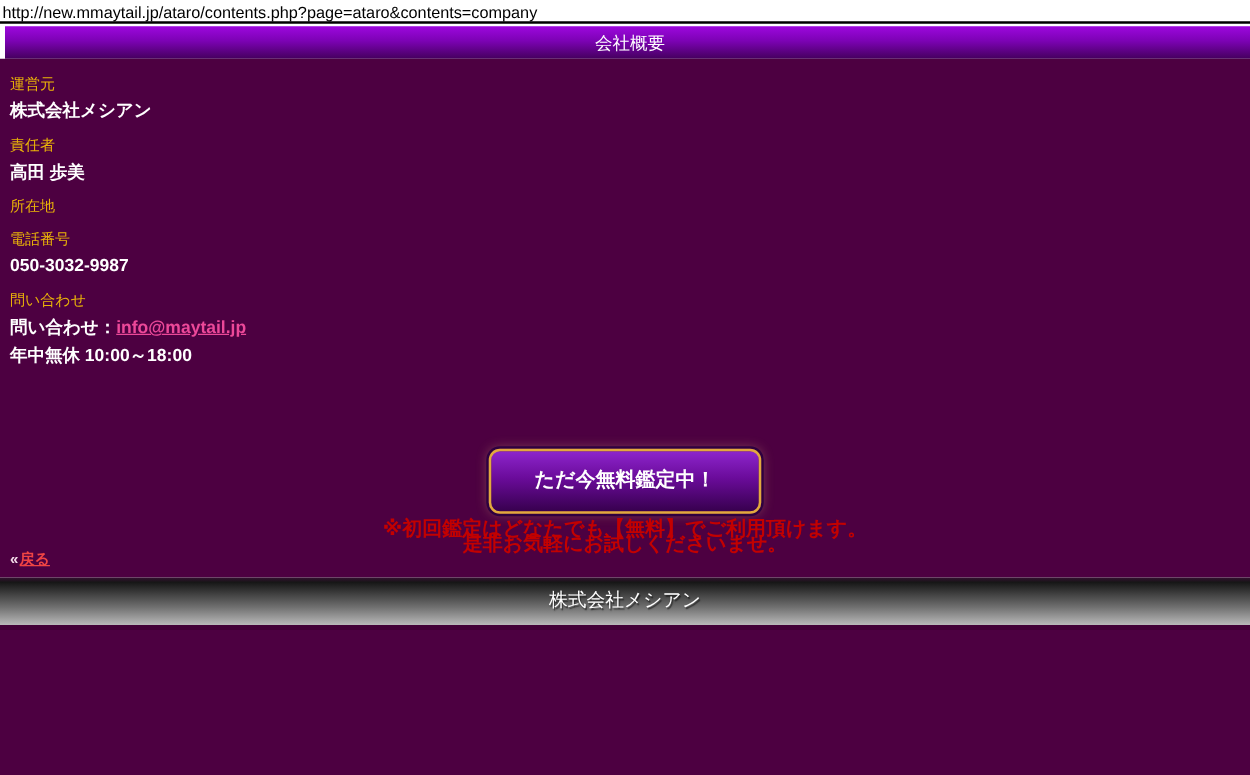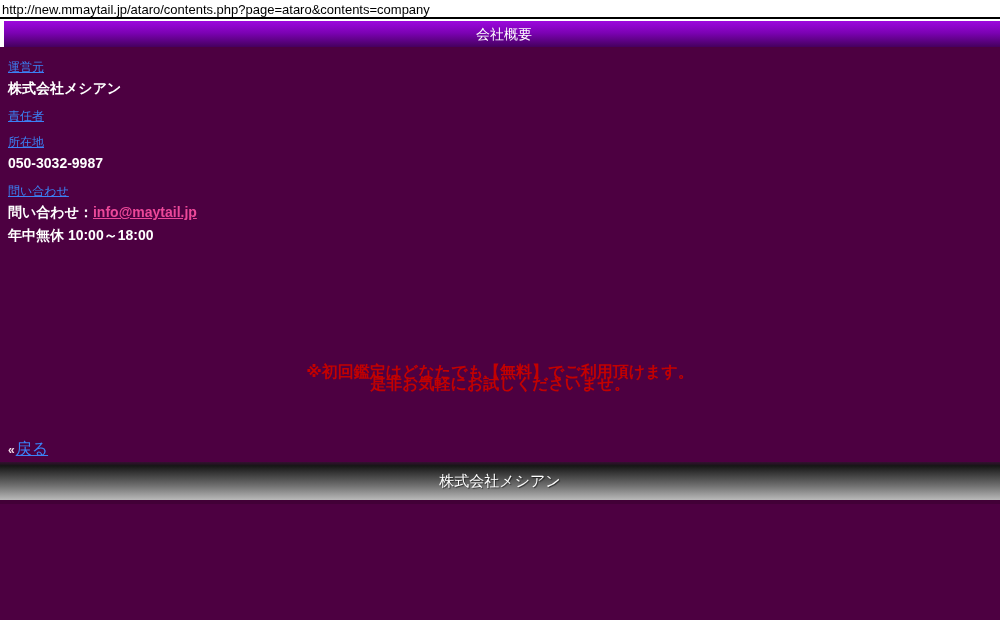--- a/index.html
+++ b/index.html
@@ -25,21 +25,21 @@
     background: linear-gradient(180deg, #9d08de 0%, #7c02b4 45%, #45005e 100%);
     color: #ffffff; font-size: 14px; text-align: center; line-height: 26px;
   }
 
   
   .content {
     position: absolute; top: 47px; left: 0; width: 1000px; height: 415px;
     background: #4d0041; box-sizing: border-box; padding: 13px 8px 0 8px;
   }
   .sec-label {
-    color: #3b82f6; font-size: 12px; line-height: 14px; margin-top: 12px; text-decoration: underline;
+    color: #eab308; font-size: 12px; line-height: 14px; margin-top: 12px;
   }
   .sec-label.first { margin-top: 0; }
   .sec-value {
     color: #ffffff; font-size: 14px; font-weight: bold;
     line-height: 17px; margin-top: 6px;
   }
   .sec-value .line { line-height: 16px; }
   a.mail-link, a.back-a {
     color: #ec4899; text-decoration: underline; font-weight: bold; font-size: 14px;
   }
@@ -56,21 +56,21 @@
     font-family: "Liberation Sans", "DejaVu Sans", sans-serif;
   }
   .cta-note {
     margin-top: 7px; color: #c30000; font-size: 16px; line-height: 12px;
     font-weight: bold; text-align: center;
   }
 
   
   .back { position: absolute; top: 392px; left: 8px; font-size: 12px; }
   .back .laquo { color: #f3dbe9; font-weight: bold; margin-right: 1px; }
-  .back a { color: #3b82f6; text-decoration: underline; font-size: 16px; font-weight: normal; }
+  .back a { color: #ef4444; text-decoration: underline; font-size: 12px; font-weight: bold; }
 
   
   .footer-bar {
     position: absolute; top: 462px; left: 0; width: 1000px; height: 38px;
     background: linear-gradient(180deg, #351031 0%, #161616 10%, #6f6f6f 62%, #b9b9b9 100%);
     color: #ffffff; font-size: 15px; text-align: center; line-height: 38px;
     text-shadow: 1px 1px 1px rgba(0,0,0,0.6);
   }
 
   
@@ -91,33 +91,36 @@
   <div class="header-bar">
     <span>会社概要</span>
   </div>
 
   <div class="content">
 
     <div class="sec-label first">運営元</div>
     <div class="sec-value">株式会社メシアン</div>
 
     <div class="sec-label">責任者</div>
+    <div class="sec-value">高田 歩美</div>
 
     <div class="sec-label">所在地</div>
 
+    <div class="sec-label">電話番号</div>
     <div class="sec-value">050-3032-9987</div>
 
     <div class="sec-label">問い合わせ</div>
     <div class="sec-value">
       <span>問い合わせ：</span><a href="#" class="mail-link">info@maytail.jp</a>
     </div>
 
     <div class="sec-value">年中無休 10:00～18:00</div>
 
     <div class="cta">
+      <div class="cta-button">ただ今無料鑑定中！</div>
       <div class="cta-note">
         <div>※初回鑑定はどなたでも【無料】でご利用頂けます。</div>
         <div>是非お気軽にお試しくださいませ。</div>
       </div>
     </div>
 
     <div class="back">
       <span class="laquo">«</span><a href="#" class="back-a">戻る</a>
     </div>
 

